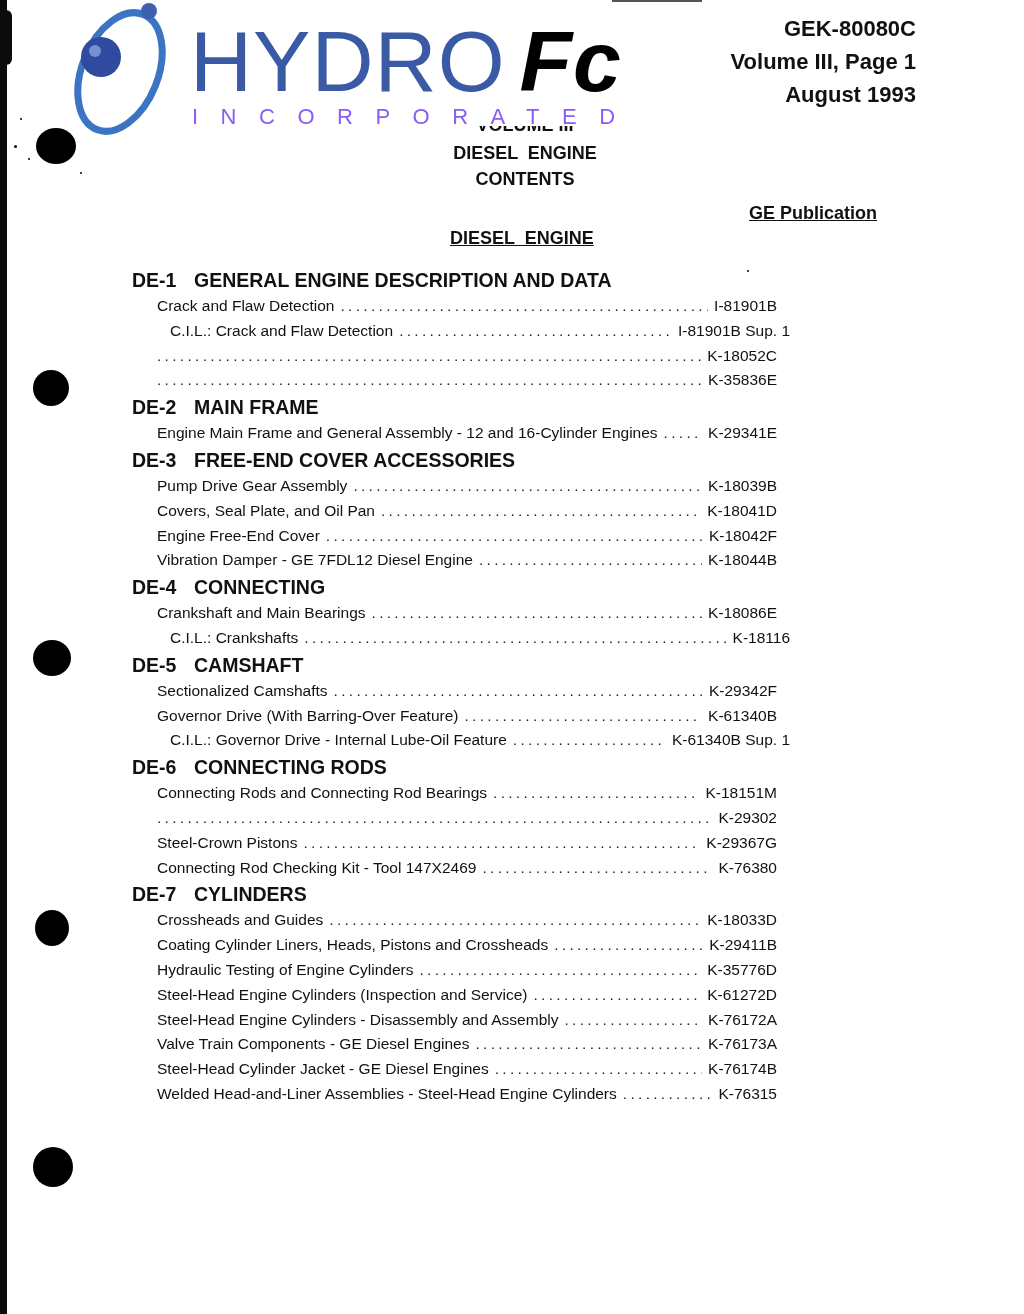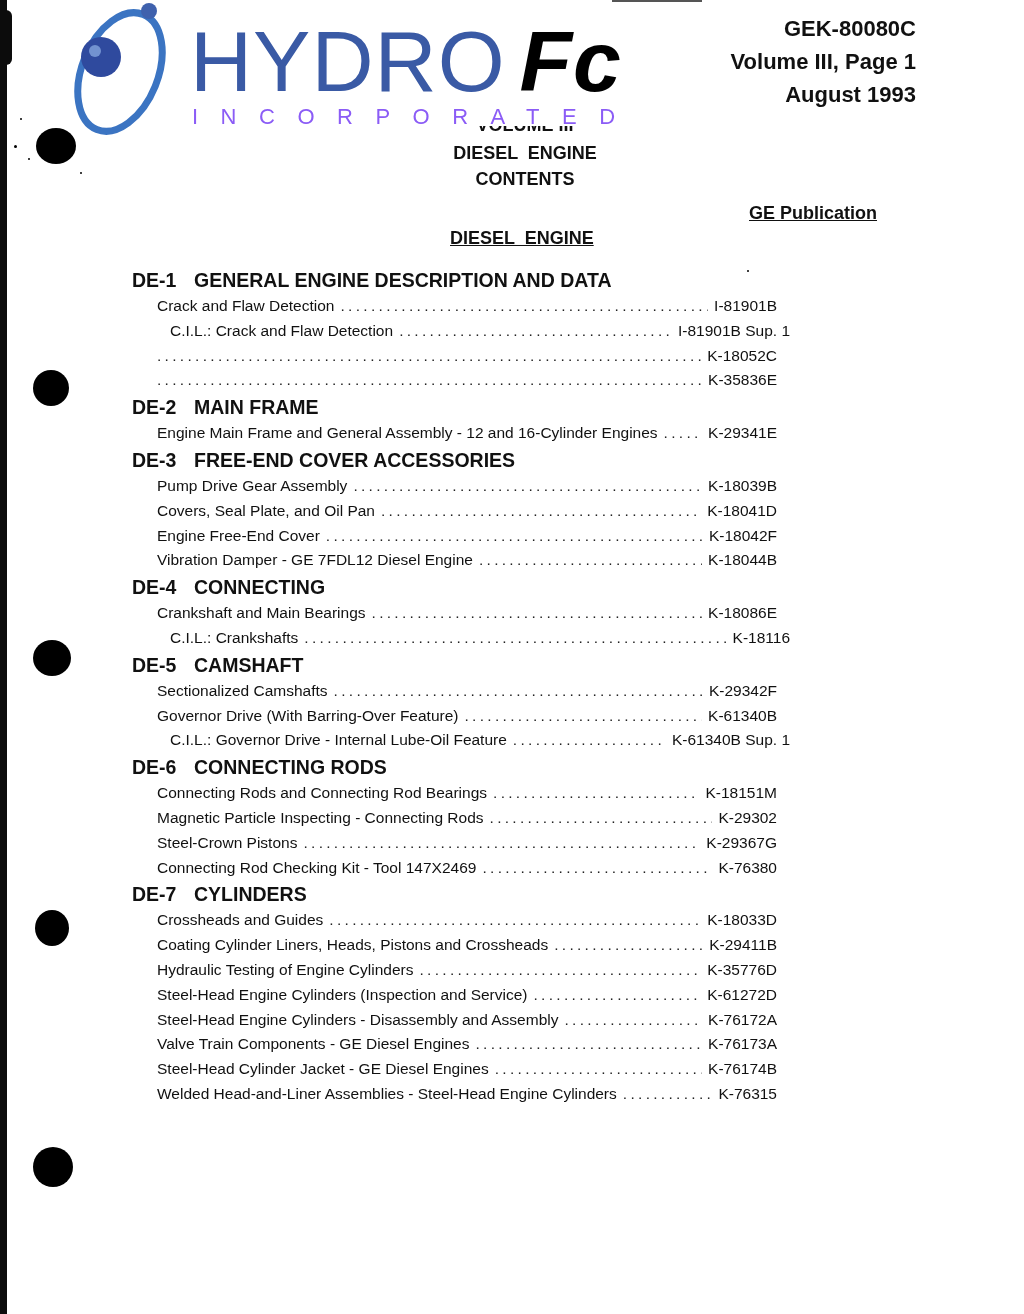--- a/index.html
+++ b/index.html
@@ -181,21 +181,20 @@
       <div class="section-title">
         <span class="code">DE-6</span>
         <span>CONNECTING RODS</span>
       </div>
       <div class="entry">
         <span class="title">Connecting Rods and Connecting Rod Bearings</span>
         <span class="leader"></span>
         <span class="ref">K-18151M</span>
       </div>
       <div class="entry">
-        <span class="title">Magnetic Particle Inspecting - Connecting Rods</span>
         <span class="leader"></span>
         <span class="ref">K-29302</span>
       </div>
       <div class="entry">
         <span class="title">Steel-Crown Pistons</span>
         <span class="leader"></span>
         <span class="ref">K-29367G</span>
       </div>
       <div class="entry">
         <span class="title">Connecting Rod Checking Kit - Tool 147X2469</span>

